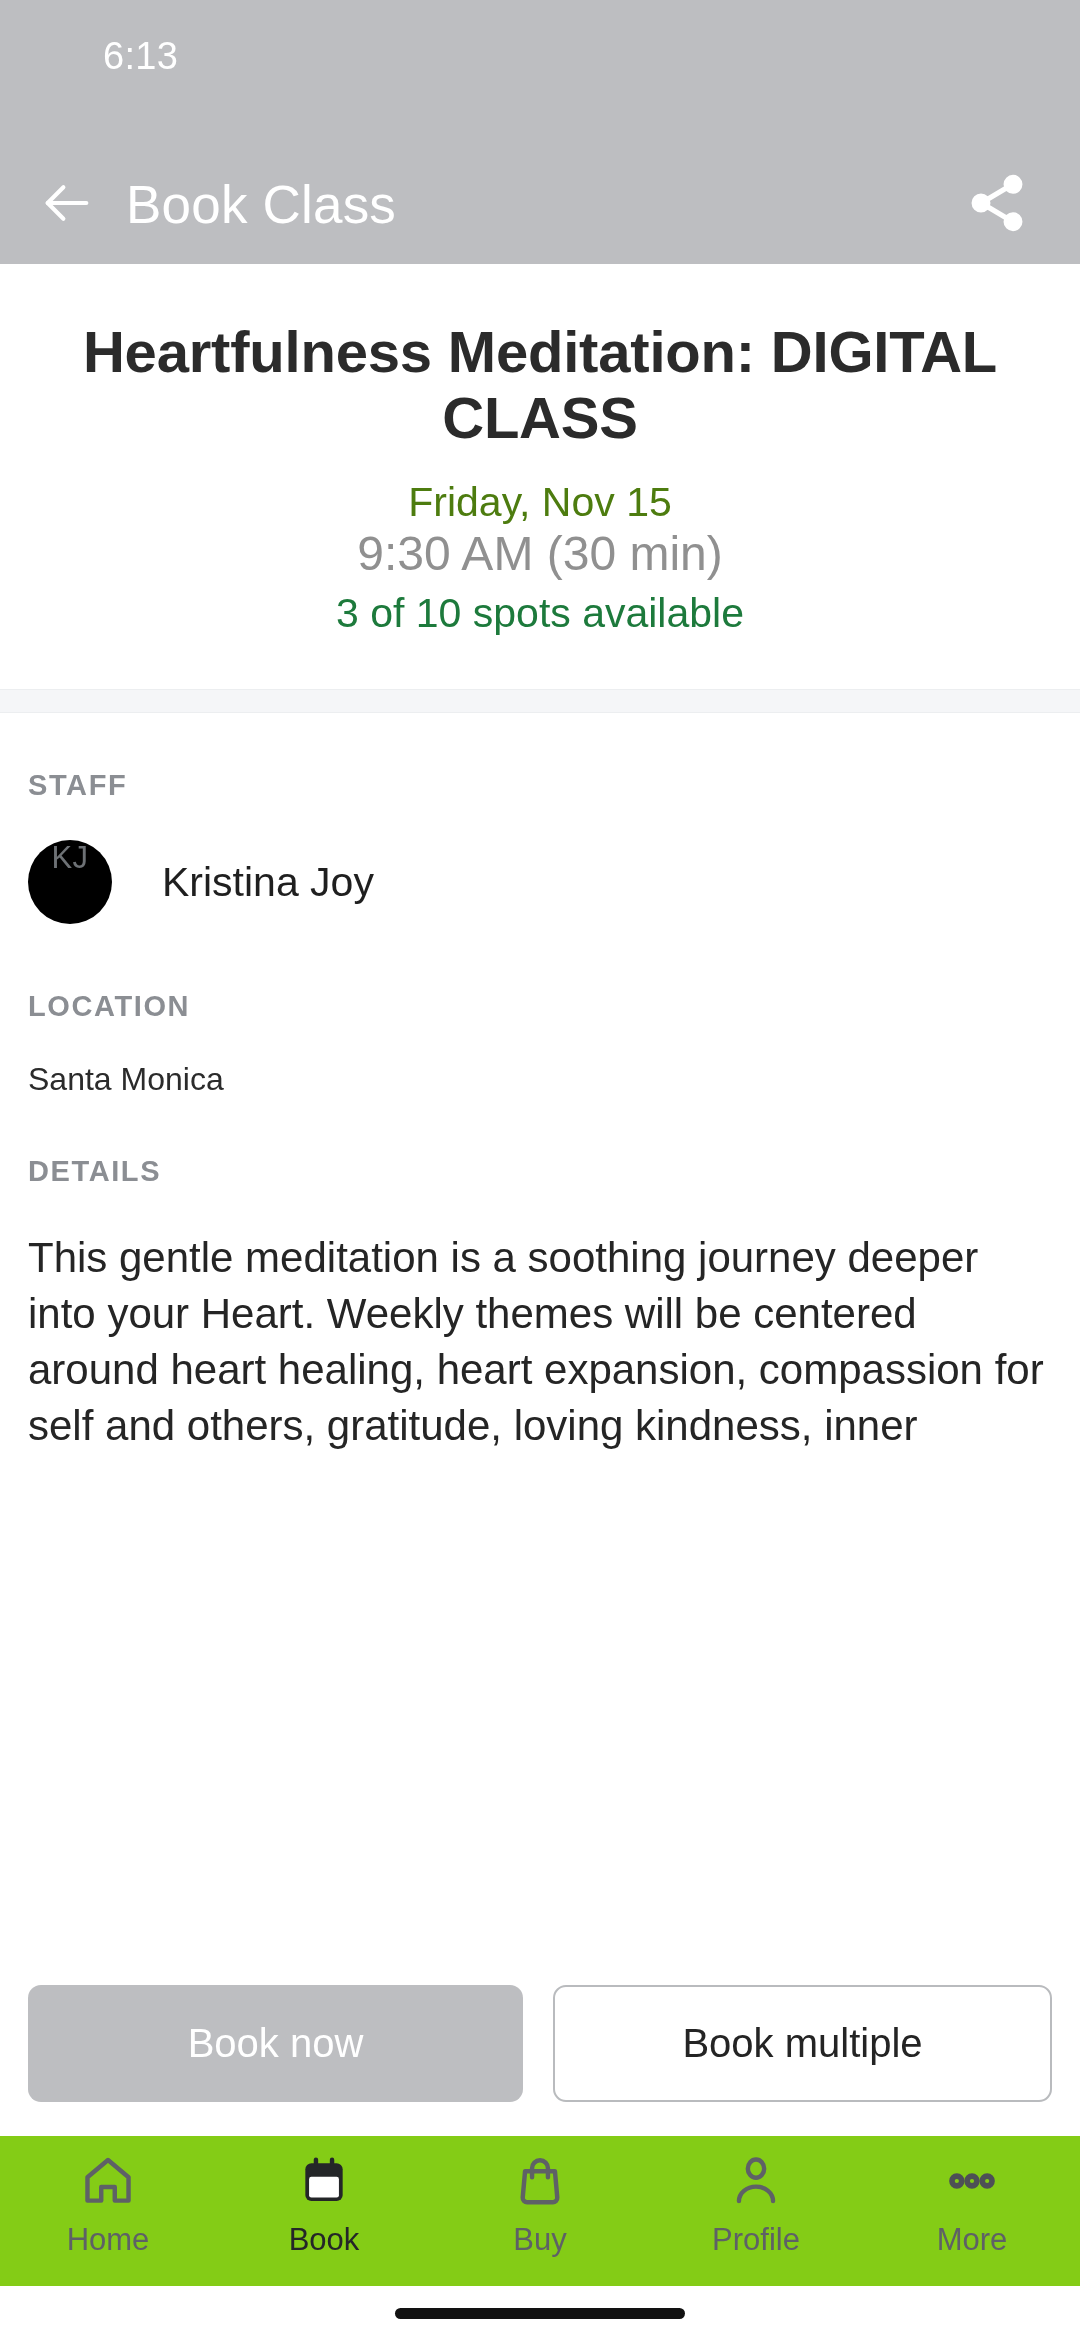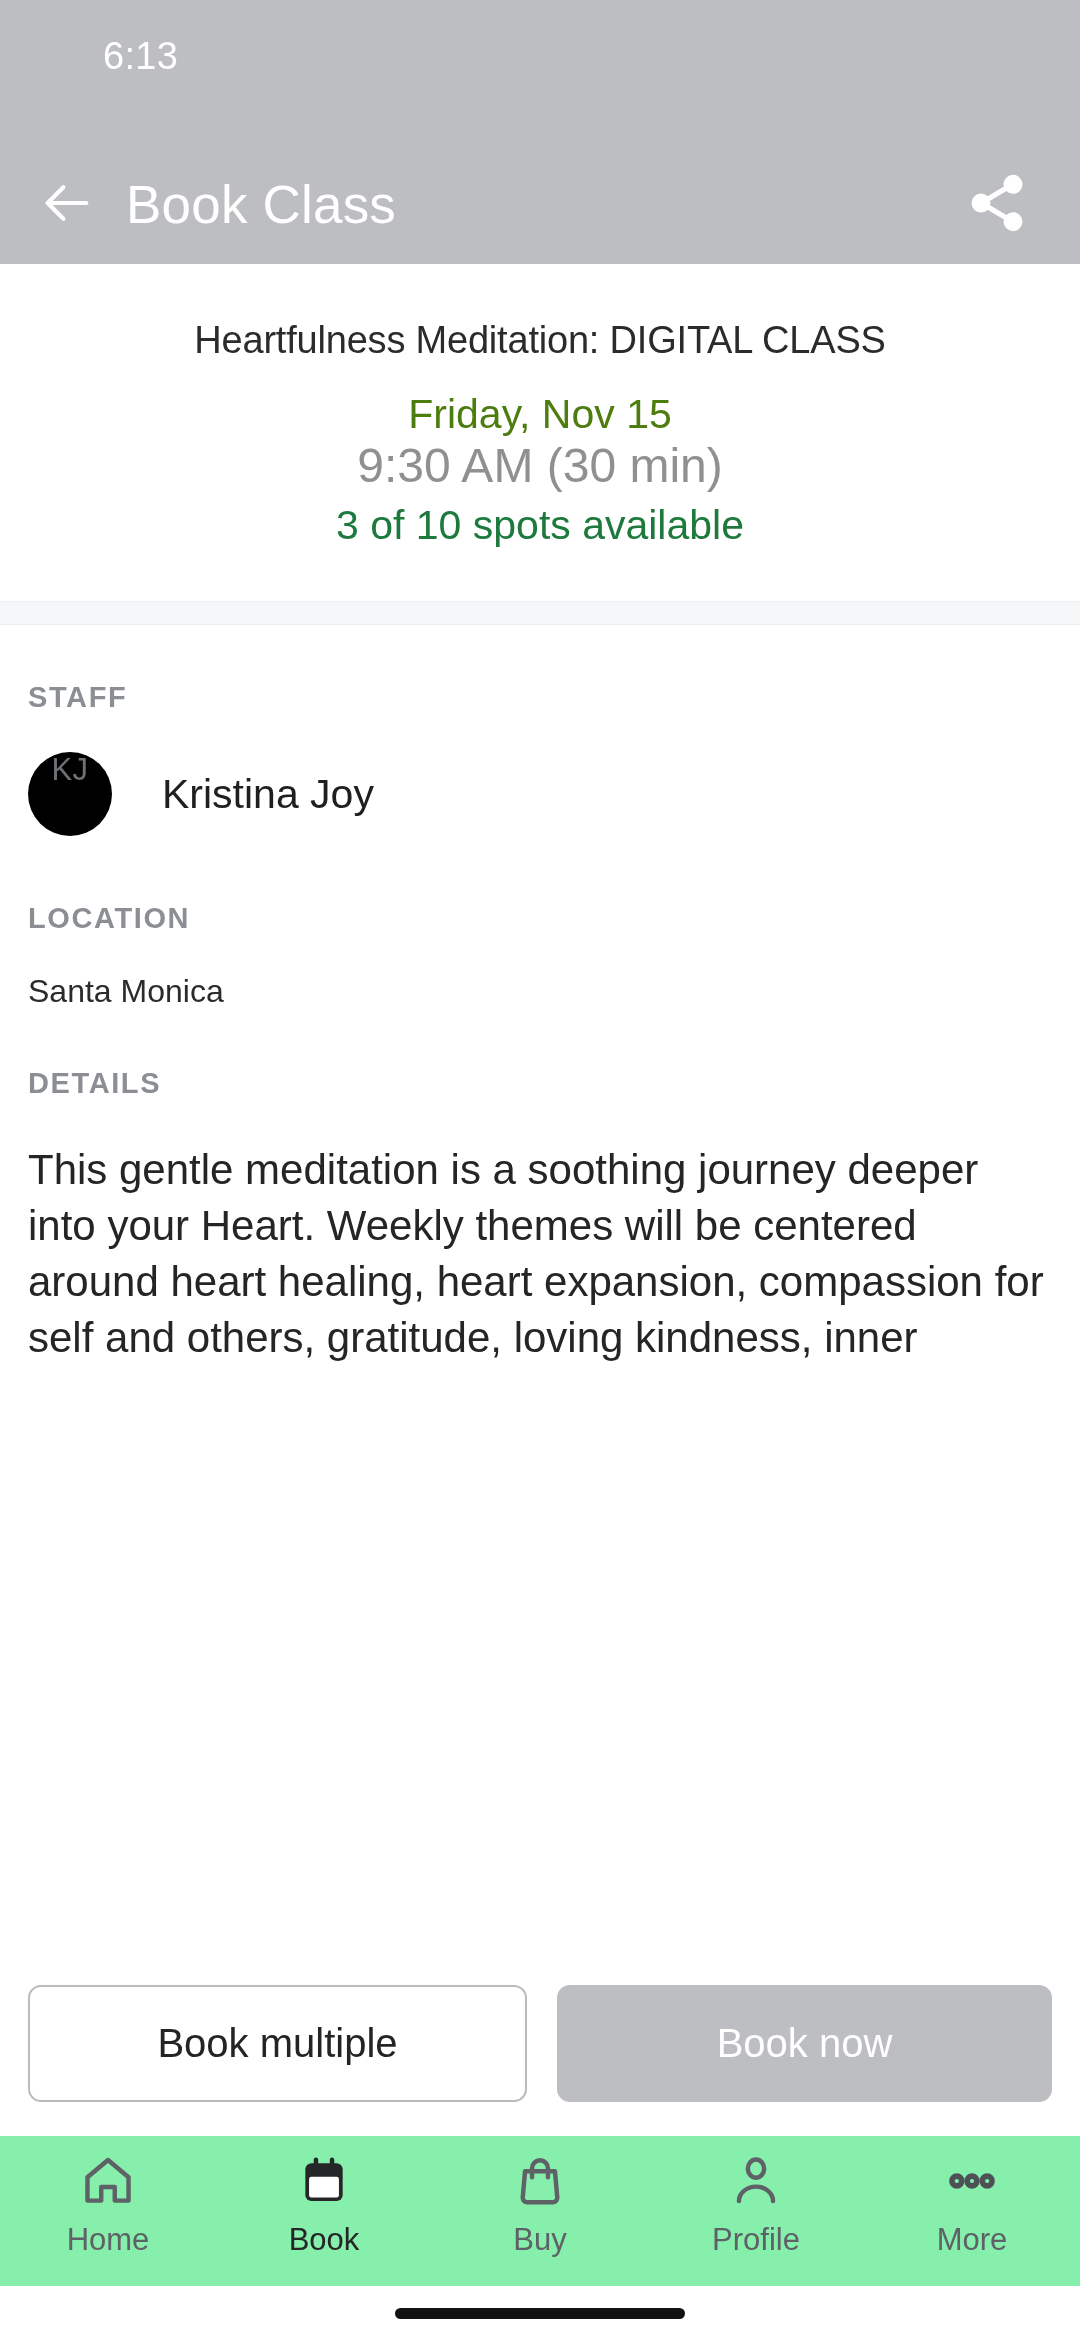--- a/index.html
+++ b/index.html
@@ -74,24 +74,24 @@
   }
 
   
   .hero {
     background: #ffffff;
     padding: 55px 60px 52px 60px;
     text-align: center;
     flex: 0 0 auto;
   }
   .class-title {
-    font-size: 38px;
+    font-size: 58px;
     line-height: 1.13;
     color: #2b2b2b;
-    font-weight: 400;
+    font-weight: 700;
     letter-spacing: -0.2px;
   }
   .class-date {
     margin-top: 28px;
     font-size: 41px;
     color: #4d7c0f;
     line-height: 1.18;
     font-weight: 400;
   }
   .class-time {
@@ -207,21 +207,21 @@
     color: #ffffff;
   }
 
   
   .bottom-nav {
     flex: 0 0 auto;
     height: 150px;
     display: flex;
     align-items: flex-start;
     padding-top: 14px;
-    background: #86efac;
+    background: #84cc16;
   }
   .nav-item {
     flex: 1 1 0;
     display: flex;
     flex-direction: column;
     align-items: center;
     gap: 12px;
   }
   .nav-icon {
     height: 62px;
@@ -308,22 +308,22 @@
     </div>
 
     <div class="section-label location-label">LOCATION</div>
     <div class="location-value">Santa Monica</div>
 
     <div class="section-label details-label">DETAILS</div>
     <div class="details-text">This gentle meditation is a soothing journey deeper into your Heart. Weekly themes will be centered around heart healing, heart expansion, compassion for self and others, gratitude, loving kindness, inner peace, and</div>
   </div>
 
   <div class="actions">
+    <div class="btn btn-filled">Book now</div>
     <div class="btn btn-outline">Book multiple</div>
-    <div class="btn btn-filled">Book now</div>
   </div>
 
   <div class="bottom-nav">
 
     <div class="nav-item">
       <span class="nav-icon">
         <svg width="56" height="56" viewBox="0 0 24 24" fill="none" stroke="#5e6166" stroke-width="1.9" stroke-linecap="round" stroke-linejoin="round">
           <path d="M3.2 10.4 L12 3 L20.8 10.4 V20.4 H14.9 V14.6 H9.1 V20.4 H3.2 Z"></path>
         </svg>
       </span>

